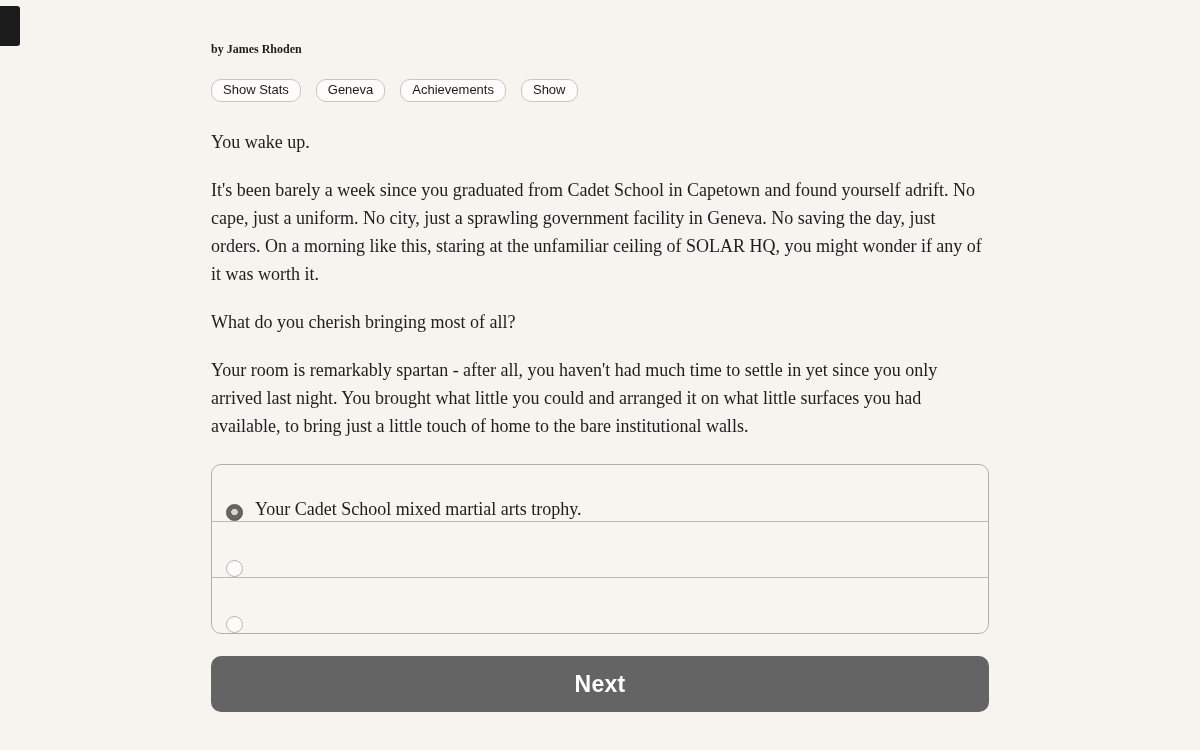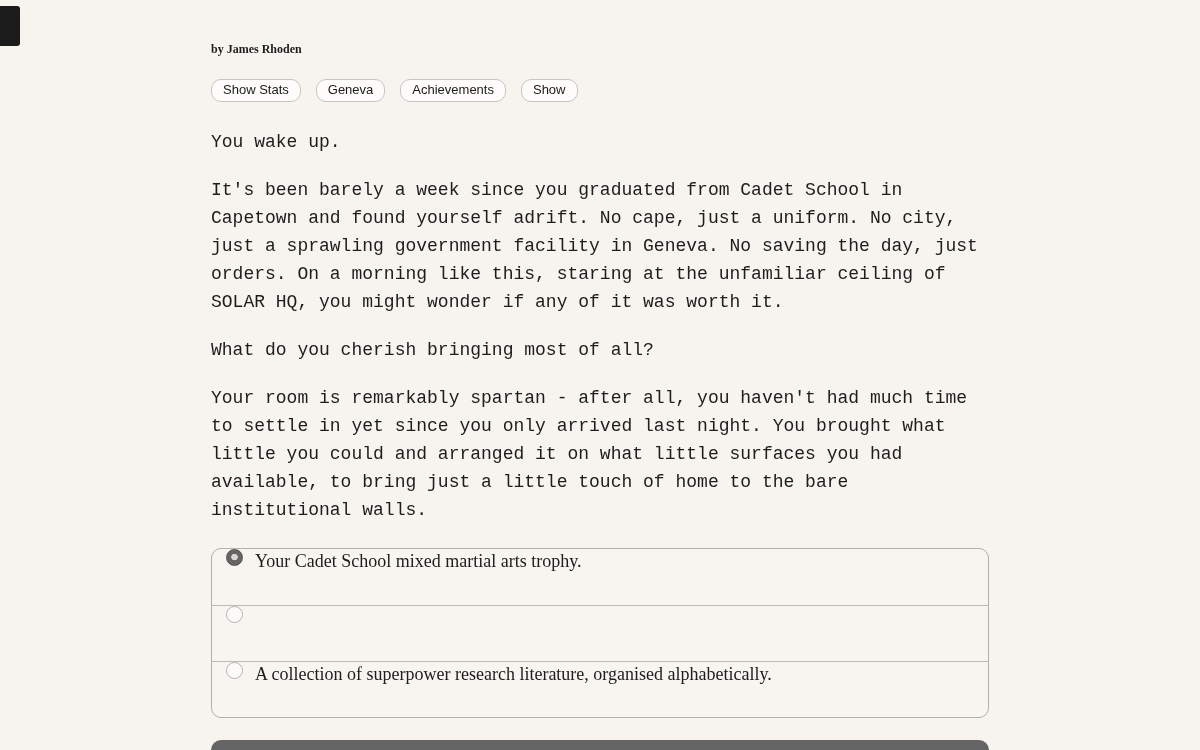--- a/index.html
+++ b/index.html
@@ -51,33 +51,32 @@
     border: 1px solid #c9c6c0;
     border-radius: 10px;
     padding: 3px 11px 4px 11px;
     line-height: 1.1;
     cursor: pointer;
   }
   .story p {
     font-size: 18px;
     line-height: 28px;
     margin: 20px 0 0 0;
-    font-family: Liberation Mono, monospace;
   }
   .story p.first { margin-top: 26px; }
   .options {
     margin-top: 24px;
     border: 1px solid #b3b0ac;
     border-radius: 10px;
     background: #f8f4ef;
     overflow: hidden;
   }
   .option-row {
     display: flex;
-    align-items: flex-start;
+    align-items: flex-end;
     min-height: 56px;
     padding: 0 14px;
     cursor: pointer;
   }
   .option-row + .option-row {
     border-top: 1px solid #bdbab5;
   }
   .radio {
     flex: none;
     width: 17px;
@@ -138,19 +137,18 @@
   <div class="options">
     <label class="option-row">
       <span class="radio checked"></span>
       <span class="option-label">Your Cadet School mixed martial arts trophy.</span>
     </label>
     <label class="option-row">
       <span class="radio"></span>
     </label>
     <label class="option-row">
       <span class="radio"></span>
-      <span class="option-label">A collection of superpower research literature, organised alphabetically.</span>
     </label>
   </div>
 
   <button class="next-button">Next</button>
 
 </div>
 
 </body></html>

